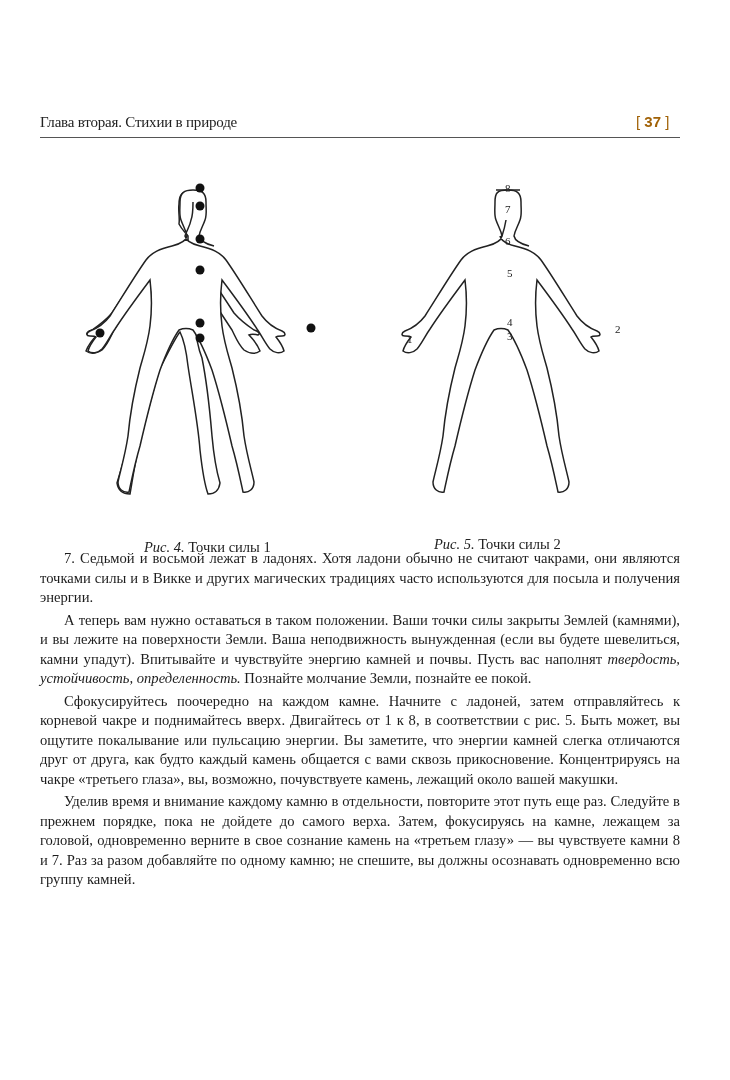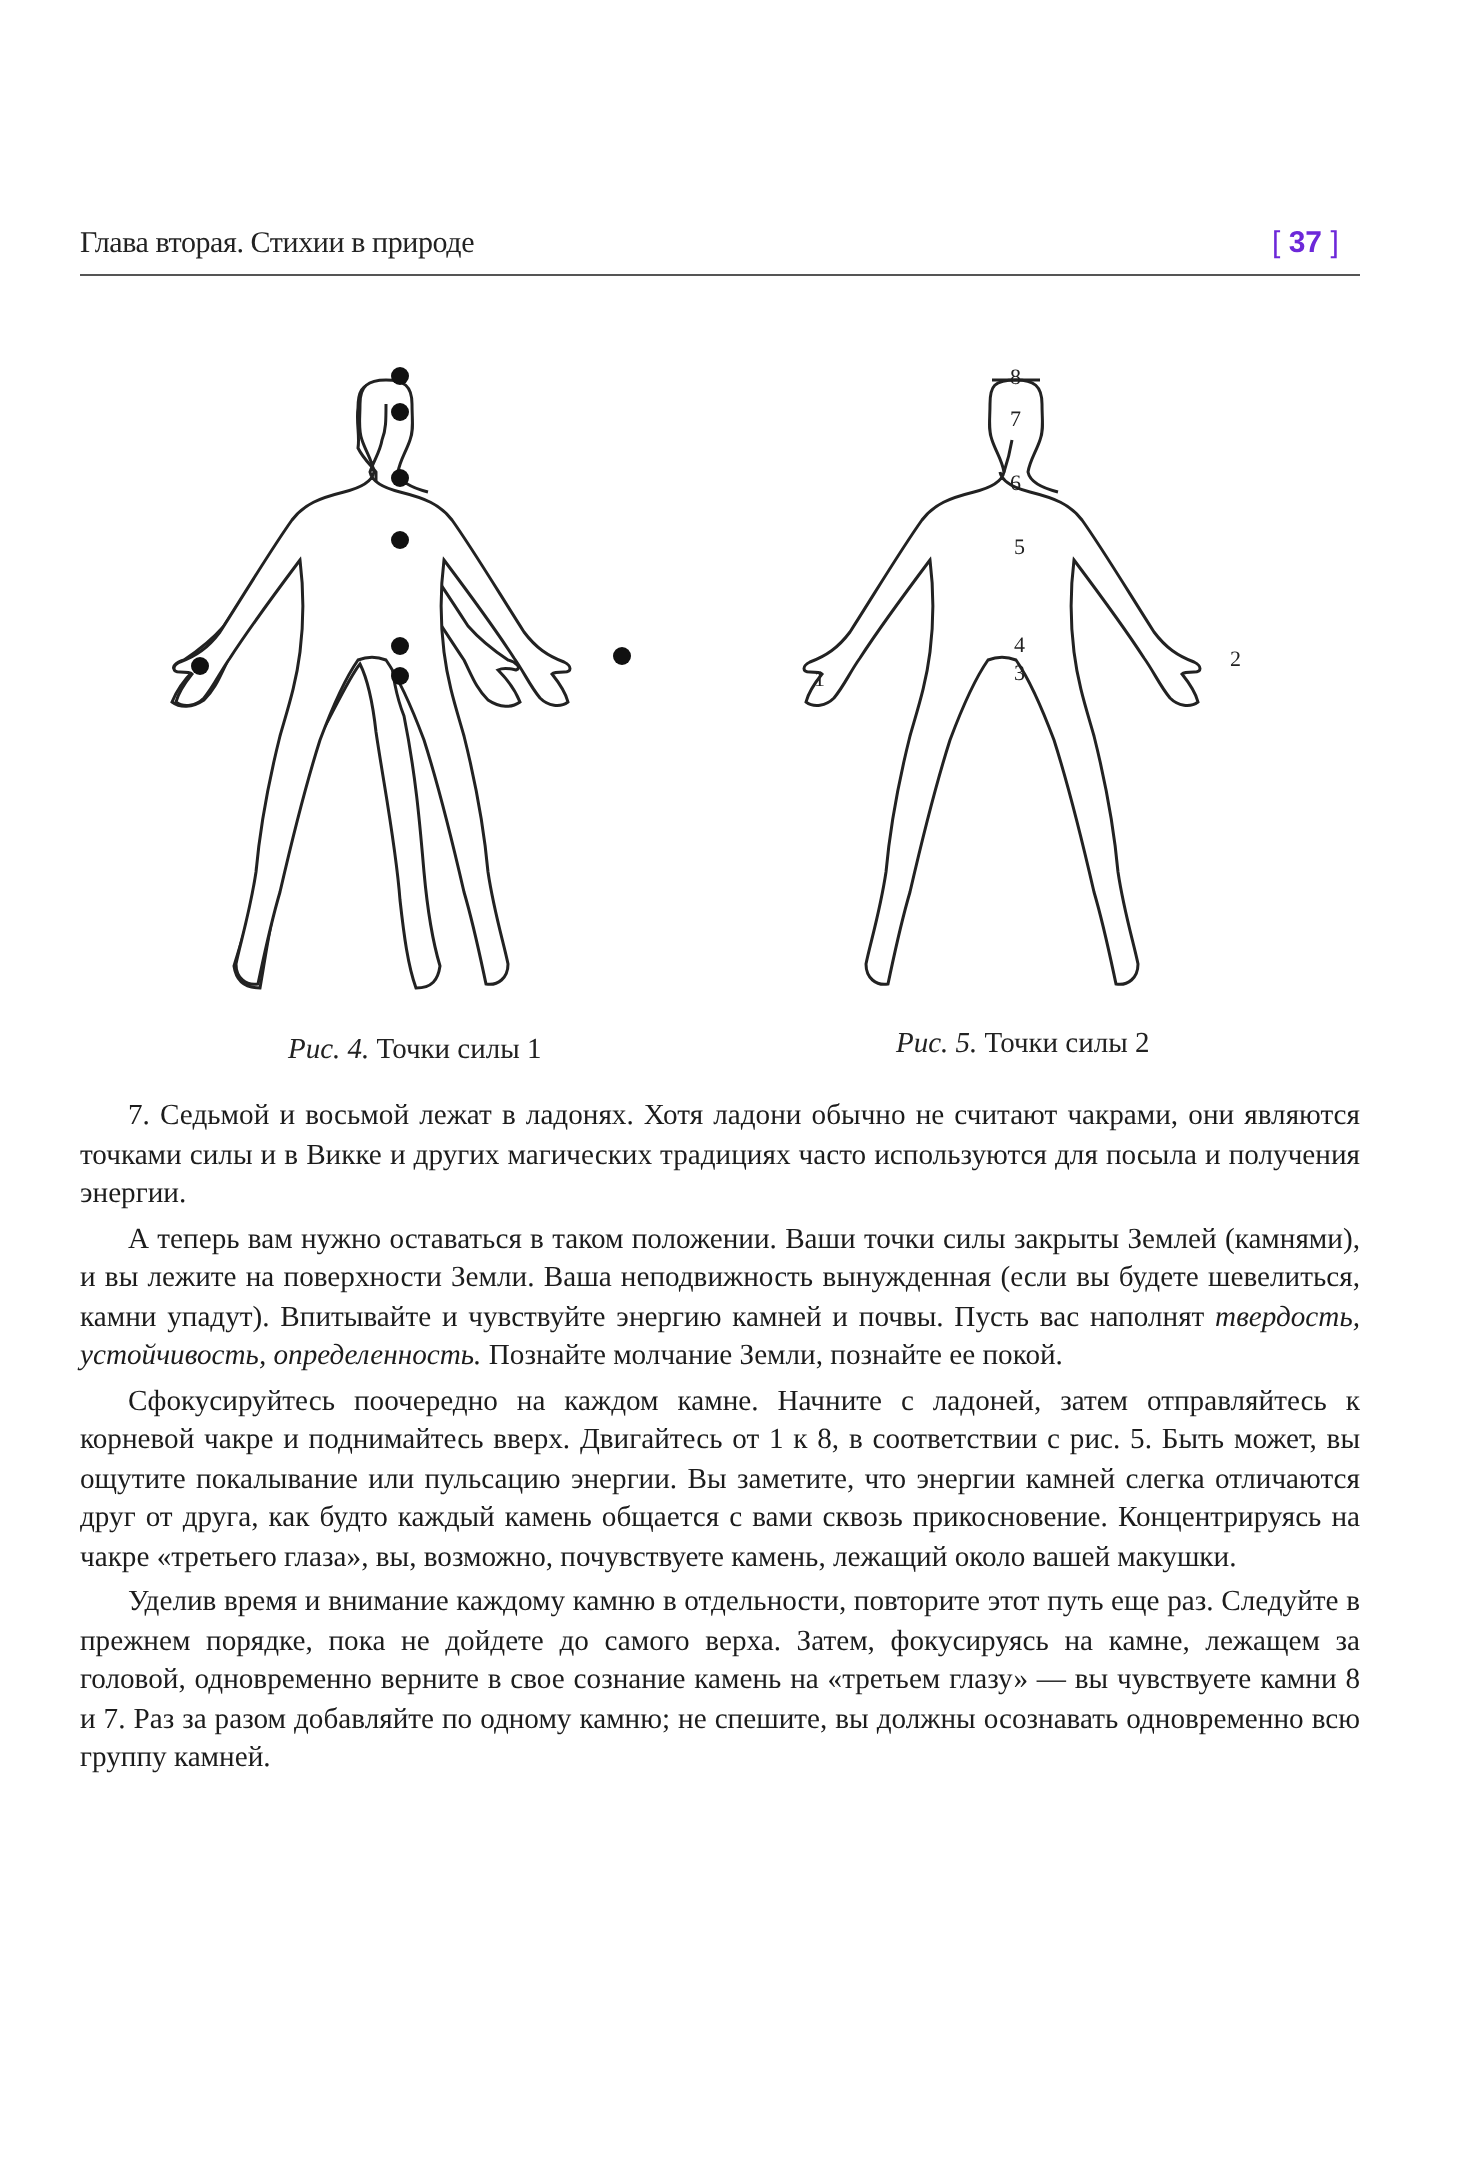--- a/index.html
+++ b/index.html
@@ -4,30 +4,30 @@
 <style>
   html, body { margin: 0; padding: 0; background: #ffffff; }
   body { width: 730px; height: 1080px; position: relative; overflow: hidden; color: #1a1a1a; }
   .running-head {
     position: absolute; left: 40px; right: 250px; top: 114px;
     font-family: Liberation Serif, serif; font-size: 15px; color: #222;
     letter-spacing: -0.2px;
   }
   .page-num {
     position: absolute; left: 636px; top: 113px;
-    font-family: "Liberation Sans", sans-serif; font-size: 15px; color: #6d28d9;
+    font-family: "Liberation Sans", sans-serif; font-size: 15px; color: #a16207;
   }
   .page-num b { font-weight: bold; }
   .head-rule {
     position: absolute; left: 40px; top: 137px; width: 640px; height: 1px; background: #555;
   }
   .figure { position: absolute; }
   .figure svg { display: block; }
   .caption {
-    position: absolute; font-family: "Liberation Serif", serif; font-size: 14.5px; color: #222;
+    position: absolute; font-family: "Liberation Serif", serif; font-size: 14.5px; color: #222; margin-top: 22px;
   }
   .caption i { font-style: italic; }
   .body-text {
     position: absolute; left: 40px; top: 549px; width: 640px;
     font-family: "Liberation Serif", serif; font-size: 14.6px; line-height: 19.5px;
     color: #1c1c1c; text-align: justify;
   }
   .body-text p { margin: 0; text-indent: 24px; }
   .body-text p.gap { margin-top: 3px; }
   .body-text i { font-style: italic; }
@@ -121,20 +121,20 @@
     <text class="pt-label" x="122" y="14">8</text>
     <text class="pt-label" x="122" y="35">7</text>
     <text class="pt-label" x="122" y="67">6</text>
     <text class="pt-label" x="124" y="99">5</text>
     <text class="pt-label" x="124" y="148">4</text>
     <text class="pt-label" x="124" y="162">3</text>
     <text class="pt-label" x="24" y="165">1</text>
     <text class="pt-label" x="232" y="155">2</text>
   </svg>
 </div>
-<div class="caption" style="left:448px; top:514px;"><i>Рис. 5.</i><span> Точки силы 2</span></div>
+<div class="caption" style="left:434px; top:514px;"><i>Рис. 5.</i><span> Точки силы 2</span></div>
 
 <div class="body-text">
   <p><span>7. Седьмой и восьмой лежат в ладонях. Хотя ладони обычно не считают чакрами, они являются точками силы и в Викке и других магических традициях часто используются для посыла и получения энергии.</span></p>
   <p class="gap"><span>А теперь вам нужно оставаться в таком положении. Ваши точки силы закрыты Землей (камнями), и вы лежите на поверхности Земли. Ваша неподвижность вынужденная (если вы будете шевелиться, камни упадут). Впитывайте и чувствуйте энергию камней и почвы. Пусть вас наполнят </span><i>твердость, устойчивость, определенность.</i><span> Познайте молчание Земли, познайте ее покой.</span></p>
   <p class="gap"><span>Сфокусируйтесь поочередно на каждом камне. Начните с ладоней, затем отправляйтесь к корневой чакре и поднимайтесь вверх. Двигайтесь от 1 к 8, в соответствии с рис. 5. Быть может, вы ощутите покалывание или пульсацию энергии. Вы заметите, что энергии камней слегка отличаются друг от друга, как будто каждый камень общается с вами сквозь прикосновение. Концентрируясь на чакре «третьего глаза», вы, возможно, почувствуете камень, лежащий около вашей макушки.</span></p>
   <p class="gap"><span>Уделив время и внимание каждому камню в отдельности, повторите этот путь еще раз. Следуйте в прежнем порядке, пока не дойдете до самого верха. Затем, фокусируясь на камне, лежащем за головой, одновременно верните в свое сознание камень на «третьем глазу» — вы чувствуете камни 8 и 7. Раз за разом добавляйте по одному камню; не спешите, вы должны осознавать одновременно всю группу камней.</span></p>
 </div>
 
 </body></html>

